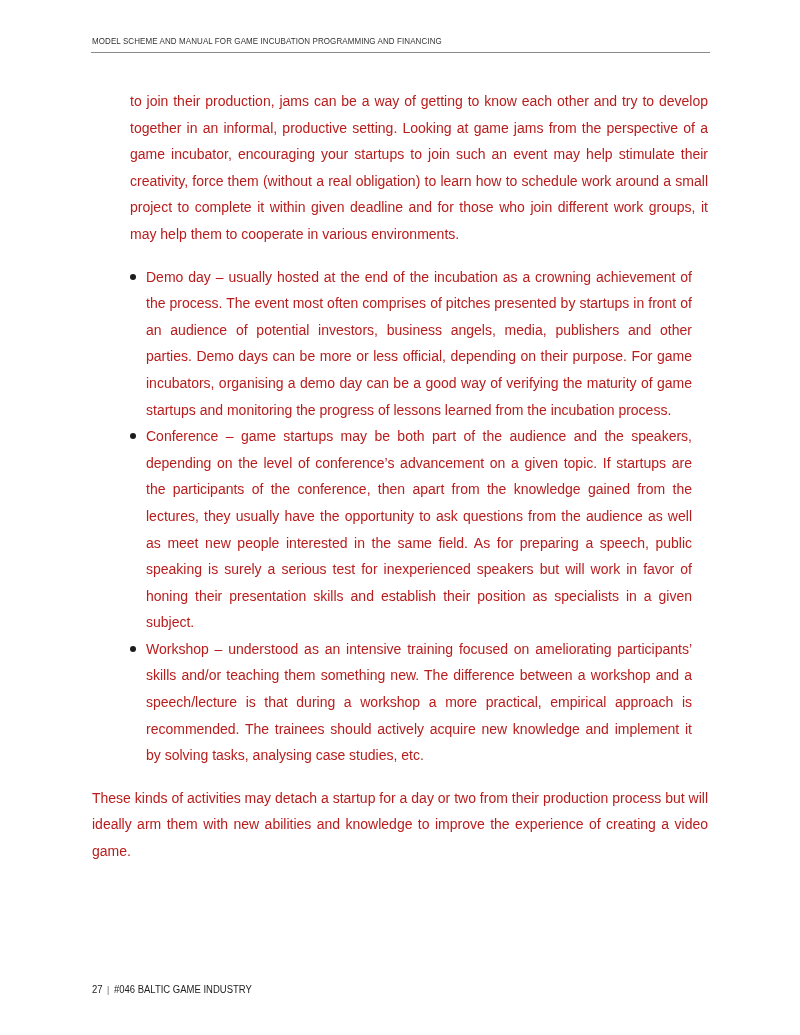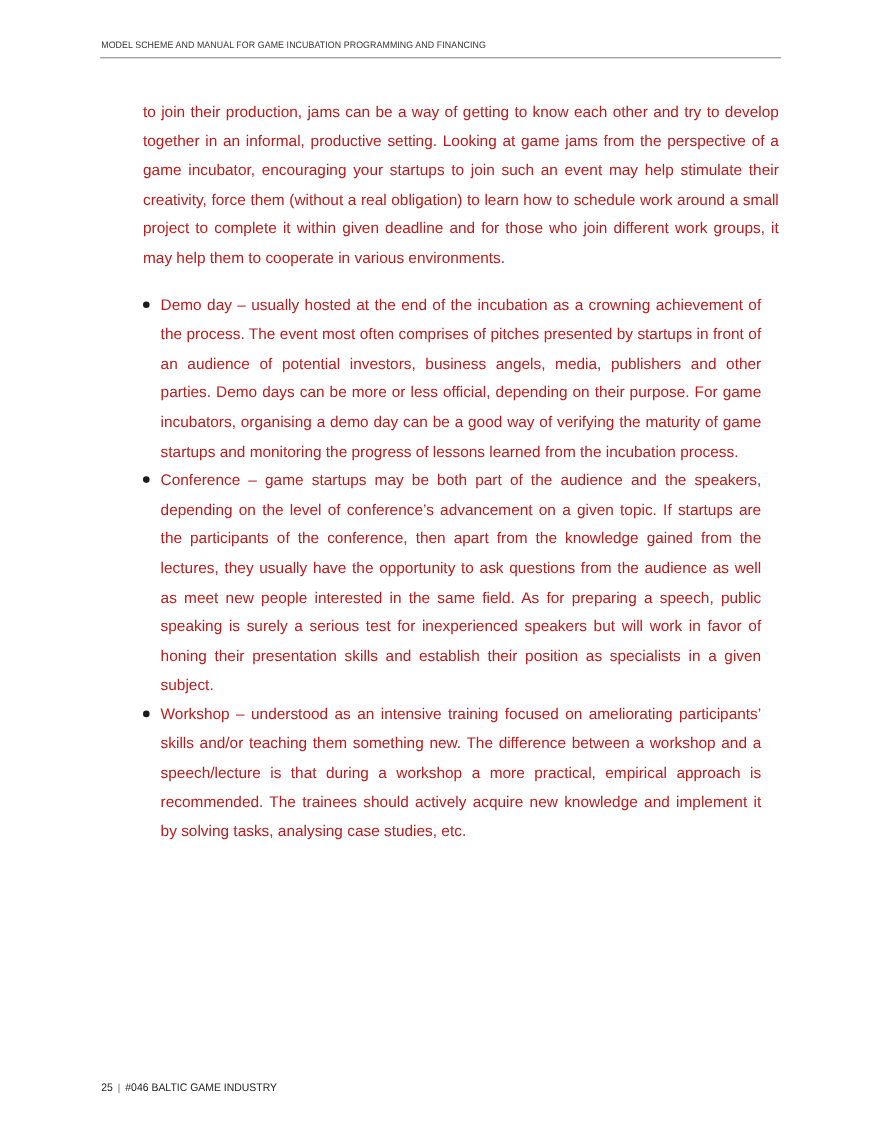--- a/index.html
+++ b/index.html
@@ -108,19 +108,20 @@
     <li class="bullet-item">
       <span class="bullet-dot"></span>
       <span>Conference – game startups may be both part of the audience and the speakers, depending on the level of conference’s advancement on a given topic. If startups are the participants of the conference, then apart from the knowledge gained from the lectures, they usually have the opportunity to ask questions from the audience as well as meet new people interested in the same field. As for preparing a speech, public speaking is surely a serious test for inexperienced speakers but will work in favor of honing their presentation skills and establish their position as specialists in a given subject.</span>
     </li>
     <li class="bullet-item">
       <span class="bullet-dot"></span>
       <span>Workshop – understood as an intensive training focused on ameliorating participants’ skills and/or teaching them something new. The difference between a workshop and a speech/lecture is that during a workshop a more practical, empirical approach is recommended. The trainees should actively acquire new knowledge and implement it by solving tasks, analysing case studies, etc.</span>
     </li>
   </ul>
 
+  <p class="closing">These kinds of activities may detach a startup for a day or two from their production process but will ideally arm them with new abilities and knowledge to improve the experience of creating a video game.</p>
 </div>
 
 <div class="running-footer">
-  <span>25</span>
+  <span>27</span>
   <span class="footer-sep">|</span>
   <span>#046 BALTIC GAME INDUSTRY</span>
 </div>
 
 </body></html>

